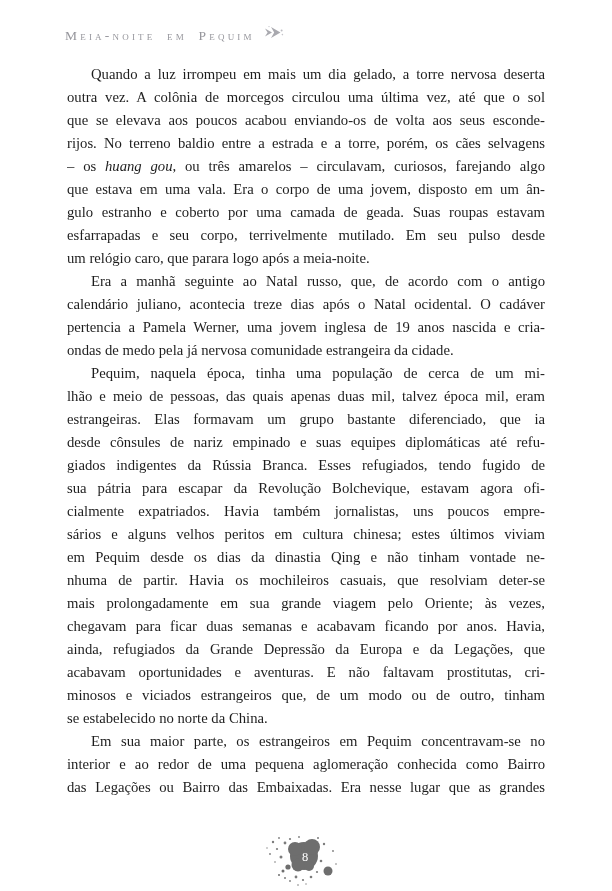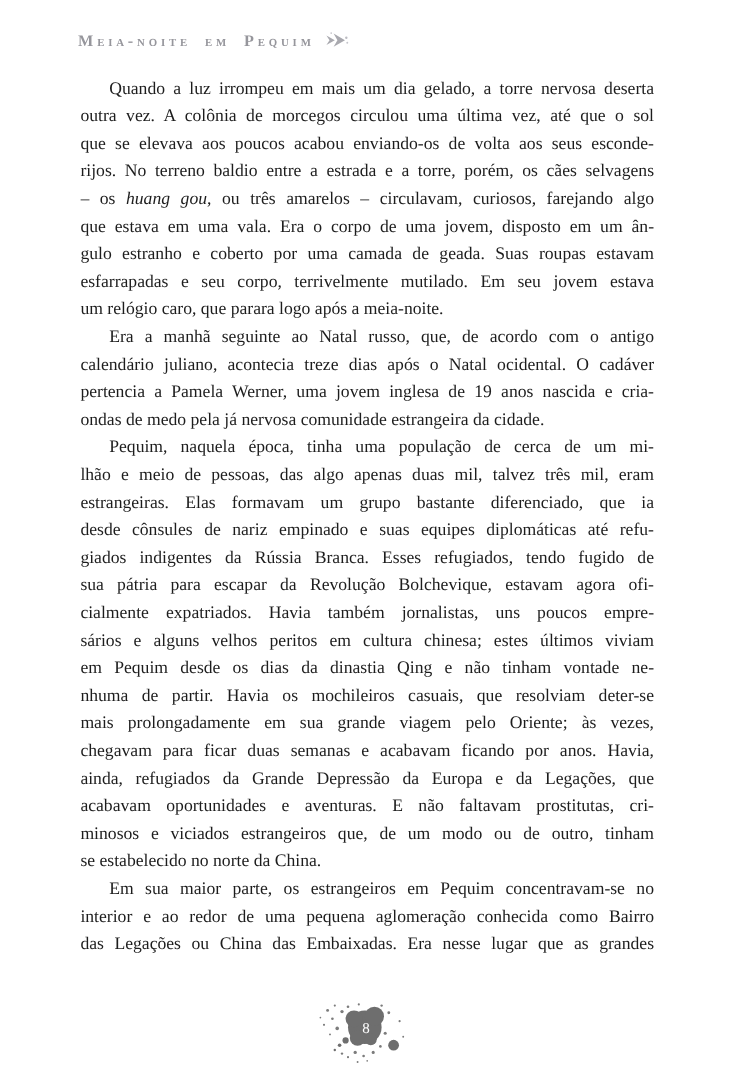--- a/index.html
+++ b/index.html
@@ -11,23 +11,22 @@
   .page {
     position: relative;
     width: 612px; height: 891px;
     background: #ffffff;
     overflow: hidden;
   }
   .running-head {
     position: absolute;
     left: 65px; top: 26px;
     height: 18px;
-    display: flex; align-items: flex-start;
+    display: flex; align-items: flex-end;
     color: #96969c;
-    font-weight: bold;
   }
   .running-title {
     font-size: 13.5px;
     font-variant: small-caps;
     letter-spacing: 3.2px;
     word-spacing: 5px;
     color: #96969c;
   }
   .ornament { margin-left: 8px; display: inline-block; }
   .body-text {
@@ -79,51 +78,51 @@
 
   <div class="body-text">
       <div>
         <div class="line indent"><span>Quando a luz irrompeu em mais um dia gelado, a torre nervosa deserta</span></div>
         <div class="line"><span>outra vez. A colônia de morcegos circulou uma última vez, até que o sol</span></div>
         <div class="line"><span>que se elevava aos poucos acabou enviando-os de volta aos seus esconde-</span></div>
         <div class="line"><span>rijos. No terreno baldio entre a estrada e a torre, porém, os cães selvagens</span></div>
         <div class="line"><span>– os </span><span class="it">huang gou</span><span>, ou três amarelos – circulavam, curiosos, farejando algo</span></div>
         <div class="line"><span>que estava em uma vala. Era o corpo de uma jovem, disposto em um ân-</span></div>
         <div class="line"><span>gulo estranho e coberto por uma camada de geada. Suas roupas estavam</span></div>
-        <div class="line"><span>esfarrapadas e seu corpo, terrivelmente mutilado. Em seu jovem estava</span></div>
+        <div class="line"><span>esfarrapadas e seu corpo, terrivelmente mutilado. Em seu pulso desde</span></div>
         <div class="line endline"><span>um relógio caro, que parara logo após a meia-noite.</span></div>
       </div>
       <div>
         <div class="line indent"><span>Era a manhã seguinte ao Natal russo, que, de acordo com o antigo</span></div>
         <div class="line"><span>calendário juliano, acontecia treze dias após o Natal ocidental. O cadáver</span></div>
         <div class="line"><span>pertencia a Pamela Werner, uma jovem inglesa de 19 anos nascida e cria-</span></div>
         <div class="line endline"><span>ondas de medo pela já nervosa comunidade estrangeira da cidade.</span></div>
       </div>
       <div>
         <div class="line indent"><span>Pequim, naquela época, tinha uma população de cerca de um mi-</span></div>
-        <div class="line"><span>lhão e meio de pessoas, das algo apenas duas mil, talvez três mil, eram</span></div>
+        <div class="line"><span>lhão e meio de pessoas, das quais apenas duas mil, talvez época mil, eram</span></div>
         <div class="line"><span>estrangeiras. Elas formavam um grupo bastante diferenciado, que ia</span></div>
         <div class="line"><span>desde cônsules de nariz empinado e suas equipes diplomáticas até refu-</span></div>
         <div class="line"><span>giados indigentes da Rússia Branca. Esses refugiados, tendo fugido de</span></div>
         <div class="line"><span>sua pátria para escapar da Revolução Bolchevique, estavam agora ofi-</span></div>
         <div class="line"><span>cialmente expatriados. Havia também jornalistas, uns poucos empre-</span></div>
         <div class="line"><span>sários e alguns velhos peritos em cultura chinesa; estes últimos viviam</span></div>
         <div class="line"><span>em Pequim desde os dias da dinastia Qing e não tinham vontade ne-</span></div>
         <div class="line"><span>nhuma de partir. Havia os mochileiros casuais, que resolviam deter-se</span></div>
         <div class="line"><span>mais prolongadamente em sua grande viagem pelo Oriente; às vezes,</span></div>
         <div class="line"><span>chegavam para ficar duas semanas e acabavam ficando por anos. Havia,</span></div>
         <div class="line"><span>ainda, refugiados da Grande Depressão da Europa e da Legações, que</span></div>
         <div class="line"><span>acabavam oportunidades e aventuras. E não faltavam prostitutas, cri-</span></div>
         <div class="line"><span>minosos e viciados estrangeiros que, de um modo ou de outro, tinham</span></div>
         <div class="line endline"><span>se estabelecido no norte da China.</span></div>
       </div>
       <div>
         <div class="line indent"><span>Em sua maior parte, os estrangeiros em Pequim concentravam-se no</span></div>
         <div class="line"><span>interior e ao redor de uma pequena aglomeração conhecida como Bairro</span></div>
-        <div class="line"><span>das Legações ou China das Embaixadas. Era nesse lugar que as grandes</span></div>
+        <div class="line"><span>das Legações ou Bairro das Embaixadas. Era nesse lugar que as grandes</span></div>
       </div>
     </div>
 
   <div class="footer-splat">
     <svg width="100" height="56" viewBox="0 0 100 56">
       <g fill="#6e6e6e">
         <circle cx="50" cy="22" r="14"></circle>
         <circle cx="41" cy="15" r="7"></circle>
         <circle cx="58" cy="13" r="8"></circle>
         <circle cx="44" cy="31" r="6.5"></circle>

